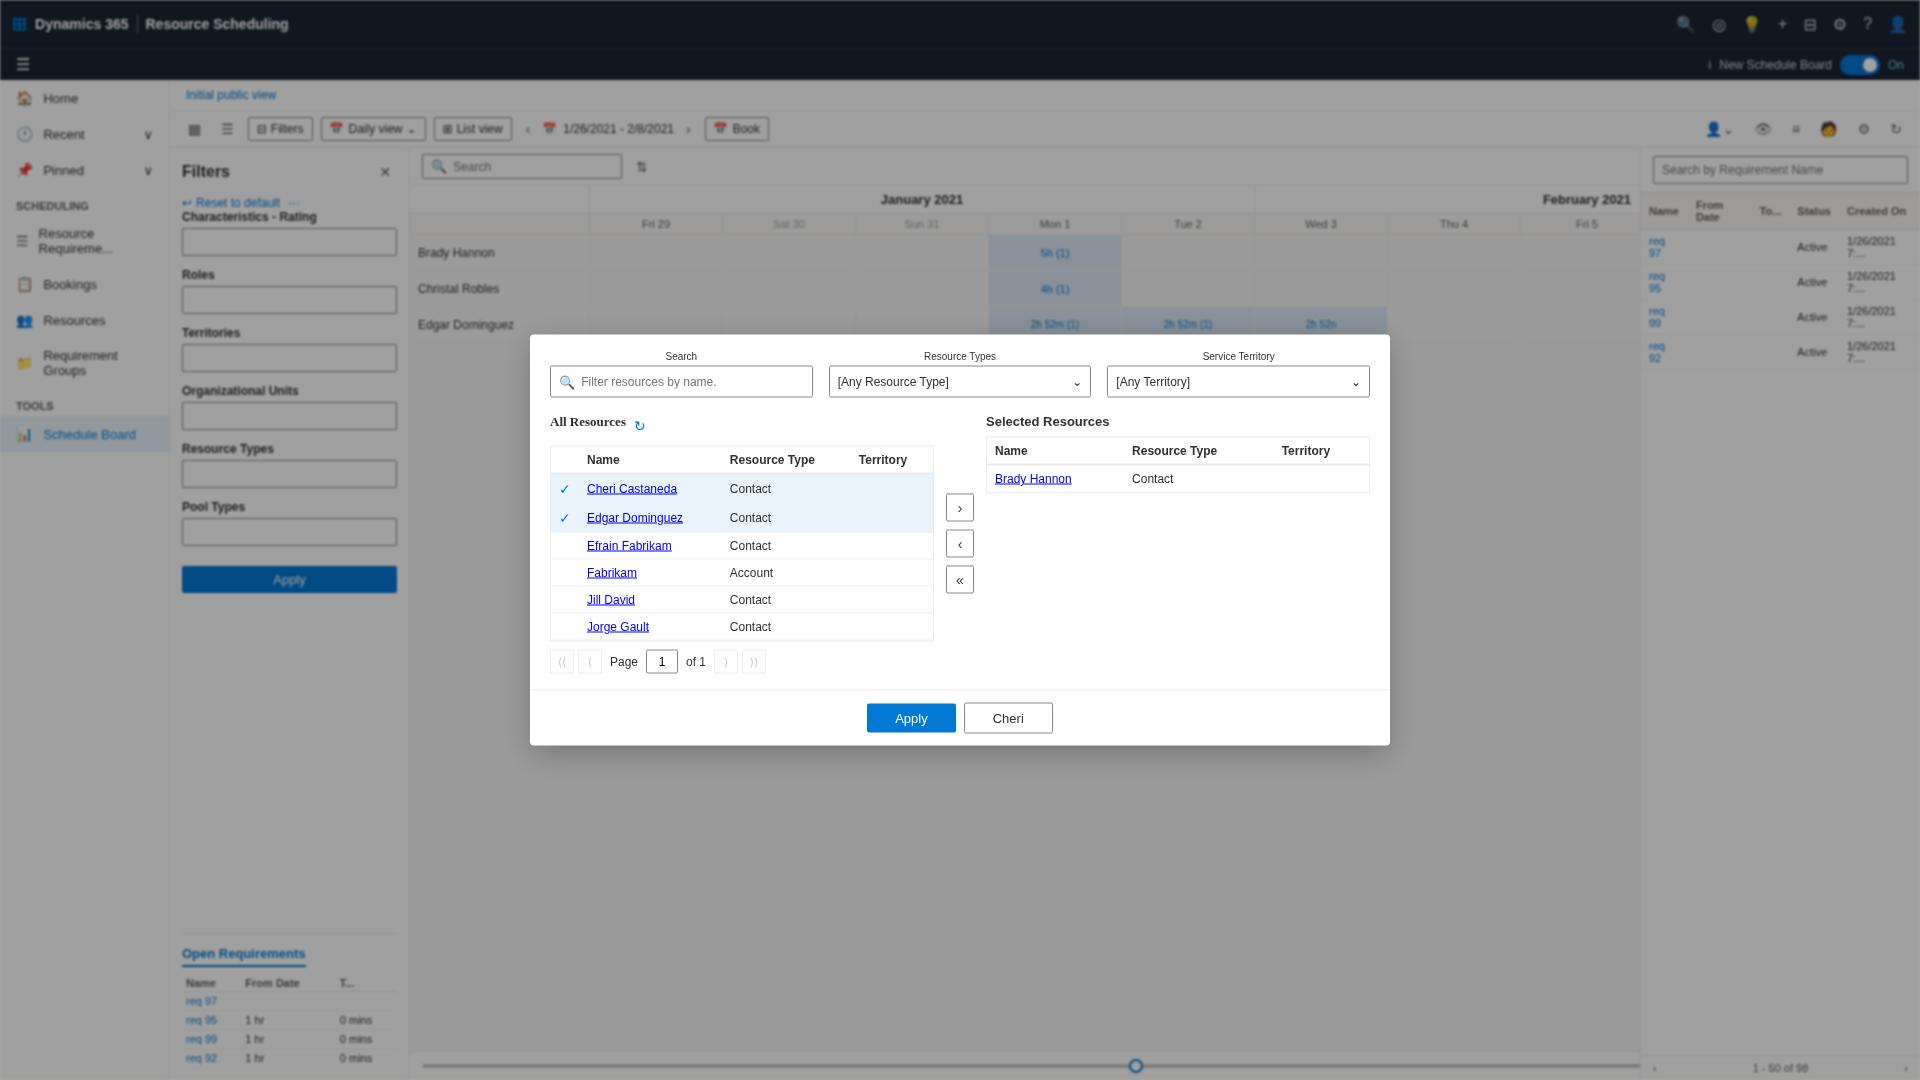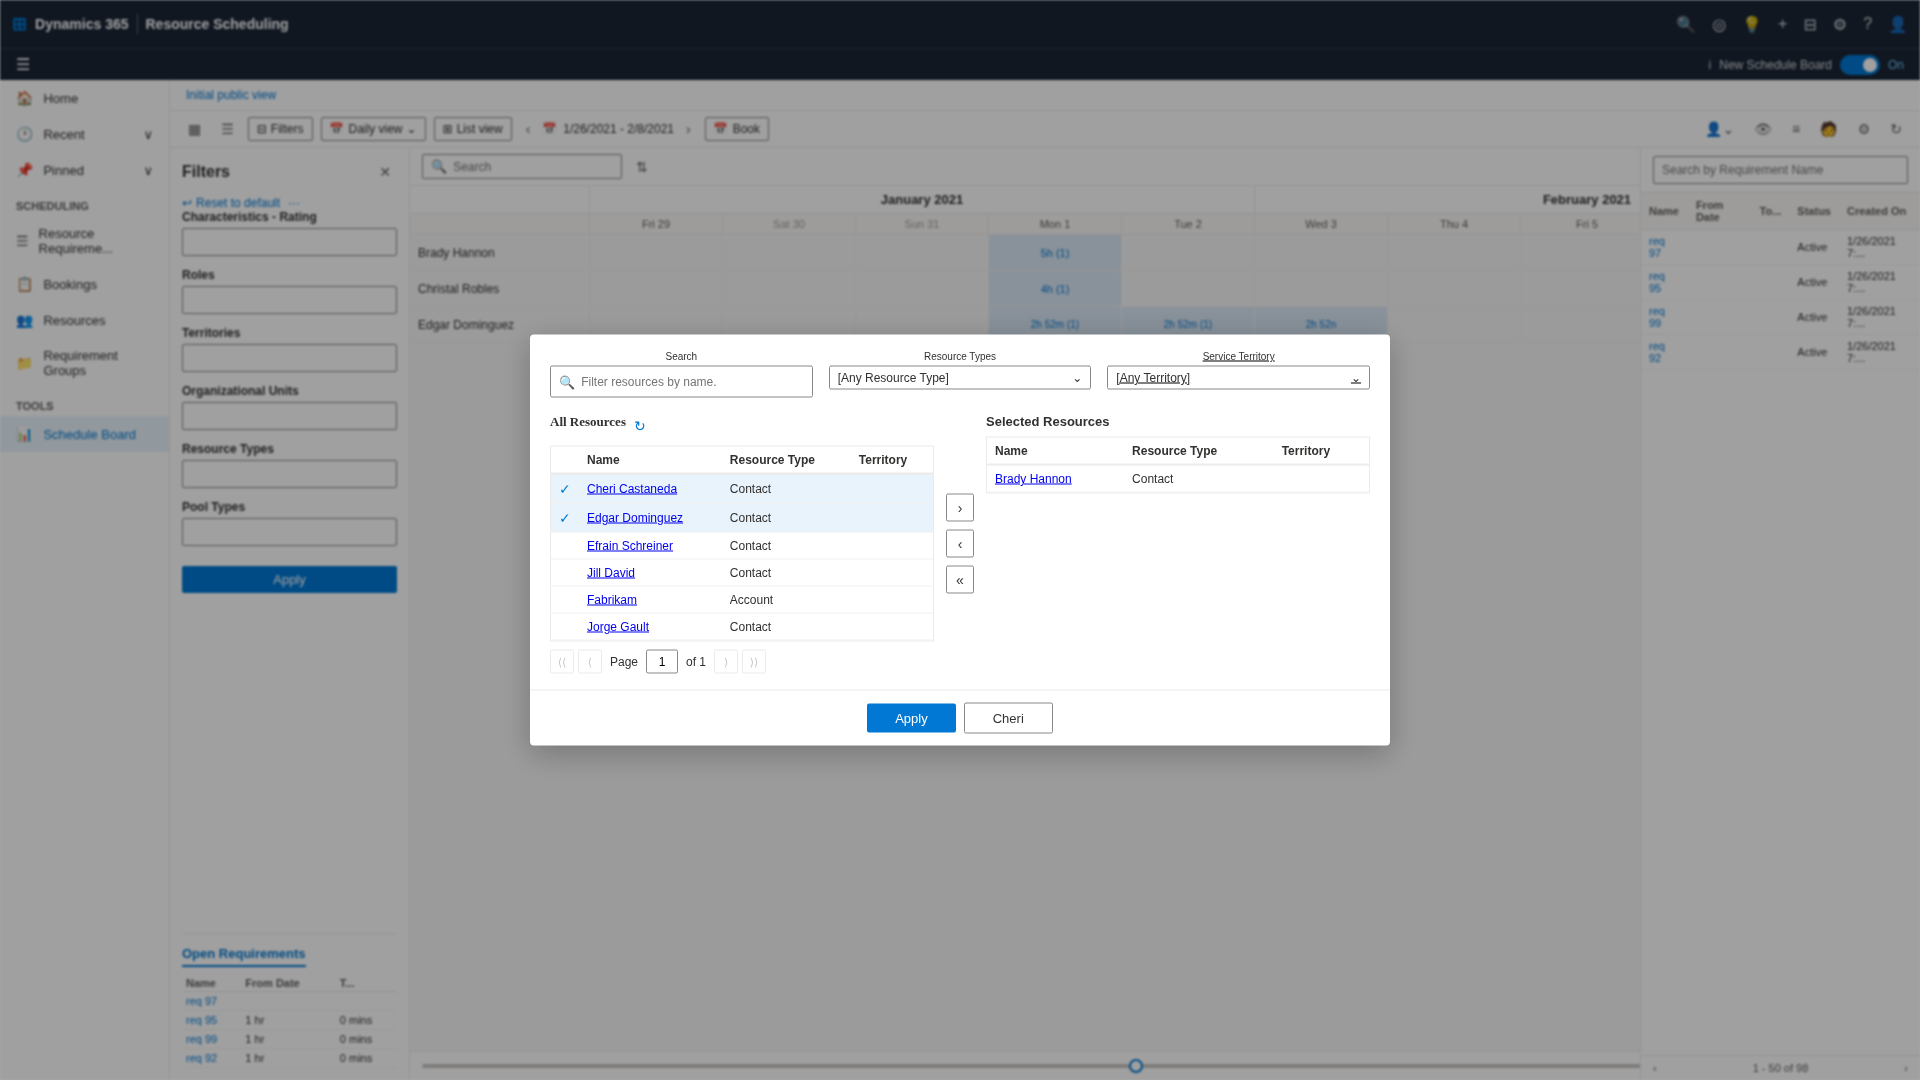--- a/index.html
+++ b/index.html
@@ -143,28 +143,28 @@
     .modal-title { font-size: 18px; font-weight: 600; color: #323130; }
     .modal-close { background: none; border: none; font-size: 18px; cursor: pointer; color: #605e5c; width: 28px; height: 28px; display: flex; align-items: center; justify-content: center; }
 
     .modal-body { flex: 1; overflow-y: auto; padding: 16px 20px; }
 
     
     .filter-row { display: flex; gap: 16px; margin-bottom: 16px; }
     .filter-group { display: flex; flex-direction: column; gap: 4px; }
     .filter-group.search-group { flex: 1; }
     .filter-group.type-group { flex: 1; }
-    .filter-group.territory-group { flex: 1; text-decoration: underline; }
+    .filter-group.territory-group { flex: 1; }
     .filter-group-label { font-size: 10px; color: #323130; text-align: center; }
     .filter-search-input {
       display: flex; align-items: center; gap: 6px; border: 1px solid #8a8886; padding: 4px 8px; border-radius: 2px; height: 32px;
     }
     .filter-search-input input { border: none; outline: none; font-size: 12px; flex: 1; color: #323130; }
     .filter-select {
-      display: flex; align-items: center; justify-content: space-between; border: 1px solid #8a8886; padding: 4px 8px; border-radius: 2px; height: 24px; cursor: pointer; font-size: 12px; color: #323130;
+      display: flex; align-items: center; justify-content: space-between; border: 1px solid #8a8886; padding: 4px 8px; border-radius: 2px; height: 32px; cursor: pointer; font-size: 12px; color: #323130;
     }
 
     
     .resources-split { display: flex; gap: 0; }
     .all-resources { flex: 1; }
     .transfer-controls { display: flex; flex-direction: column; align-items: center; justify-content: center; gap: 8px; padding: 0 12px; }
     .selected-resources { flex: 1; }
     .section-title { font-size: 13px; font-weight: 600; color: #323130; margin-bottom: 8px; }
     .resources-table { width: 100%; border-collapse: collapse; font-size: 12px; }
     .resources-table th { text-align: left; padding: 6px 8px; font-weight: 600; color: #323130; border-bottom: 2px solid #edebe9; font-size: 12px; }
@@ -268,38 +268,38 @@
         <span class="checkmark">✓</span>
       </td>
       <td><a href="#">Edgar Dominguez</a></td>
       <td class="plain">Contact</td>
       <td class="plain"><unspecified></unspecified></td>
     </tr>
                 <tr>
       <td class="check-col">
         
       </td>
-      <td><a href="#">Efrain Schreiner</a></td>
+      <td><a href="#">Efrain Fabrikam</a></td>
       <td class="plain">Contact</td>
+      <td class="plain"><unspecified></unspecified></td>
+    </tr>
+                <tr>
+      <td class="check-col">
+        
+      </td>
+      <td><a href="#">Fabrikam</a></td>
+      <td class="plain">Account</td>
       <td class="plain"><unspecified></unspecified></td>
     </tr>
                 <tr>
       <td class="check-col">
         
       </td>
       <td><a href="#">Jill David</a></td>
       <td class="plain">Contact</td>
-      <td class="plain"><unspecified></unspecified></td>
-    </tr>
-                <tr>
-      <td class="check-col">
-        
-      </td>
-      <td><a href="#">Fabrikam</a></td>
-      <td class="plain">Account</td>
       <td class="plain"><unspecified></unspecified></td>
     </tr>
                 <tr>
       <td class="check-col">
         
       </td>
       <td><a href="#">Jorge Gault</a></td>
       <td class="plain">Contact</td>
       <td class="plain"><unspecified></unspecified></td>
     </tr>

